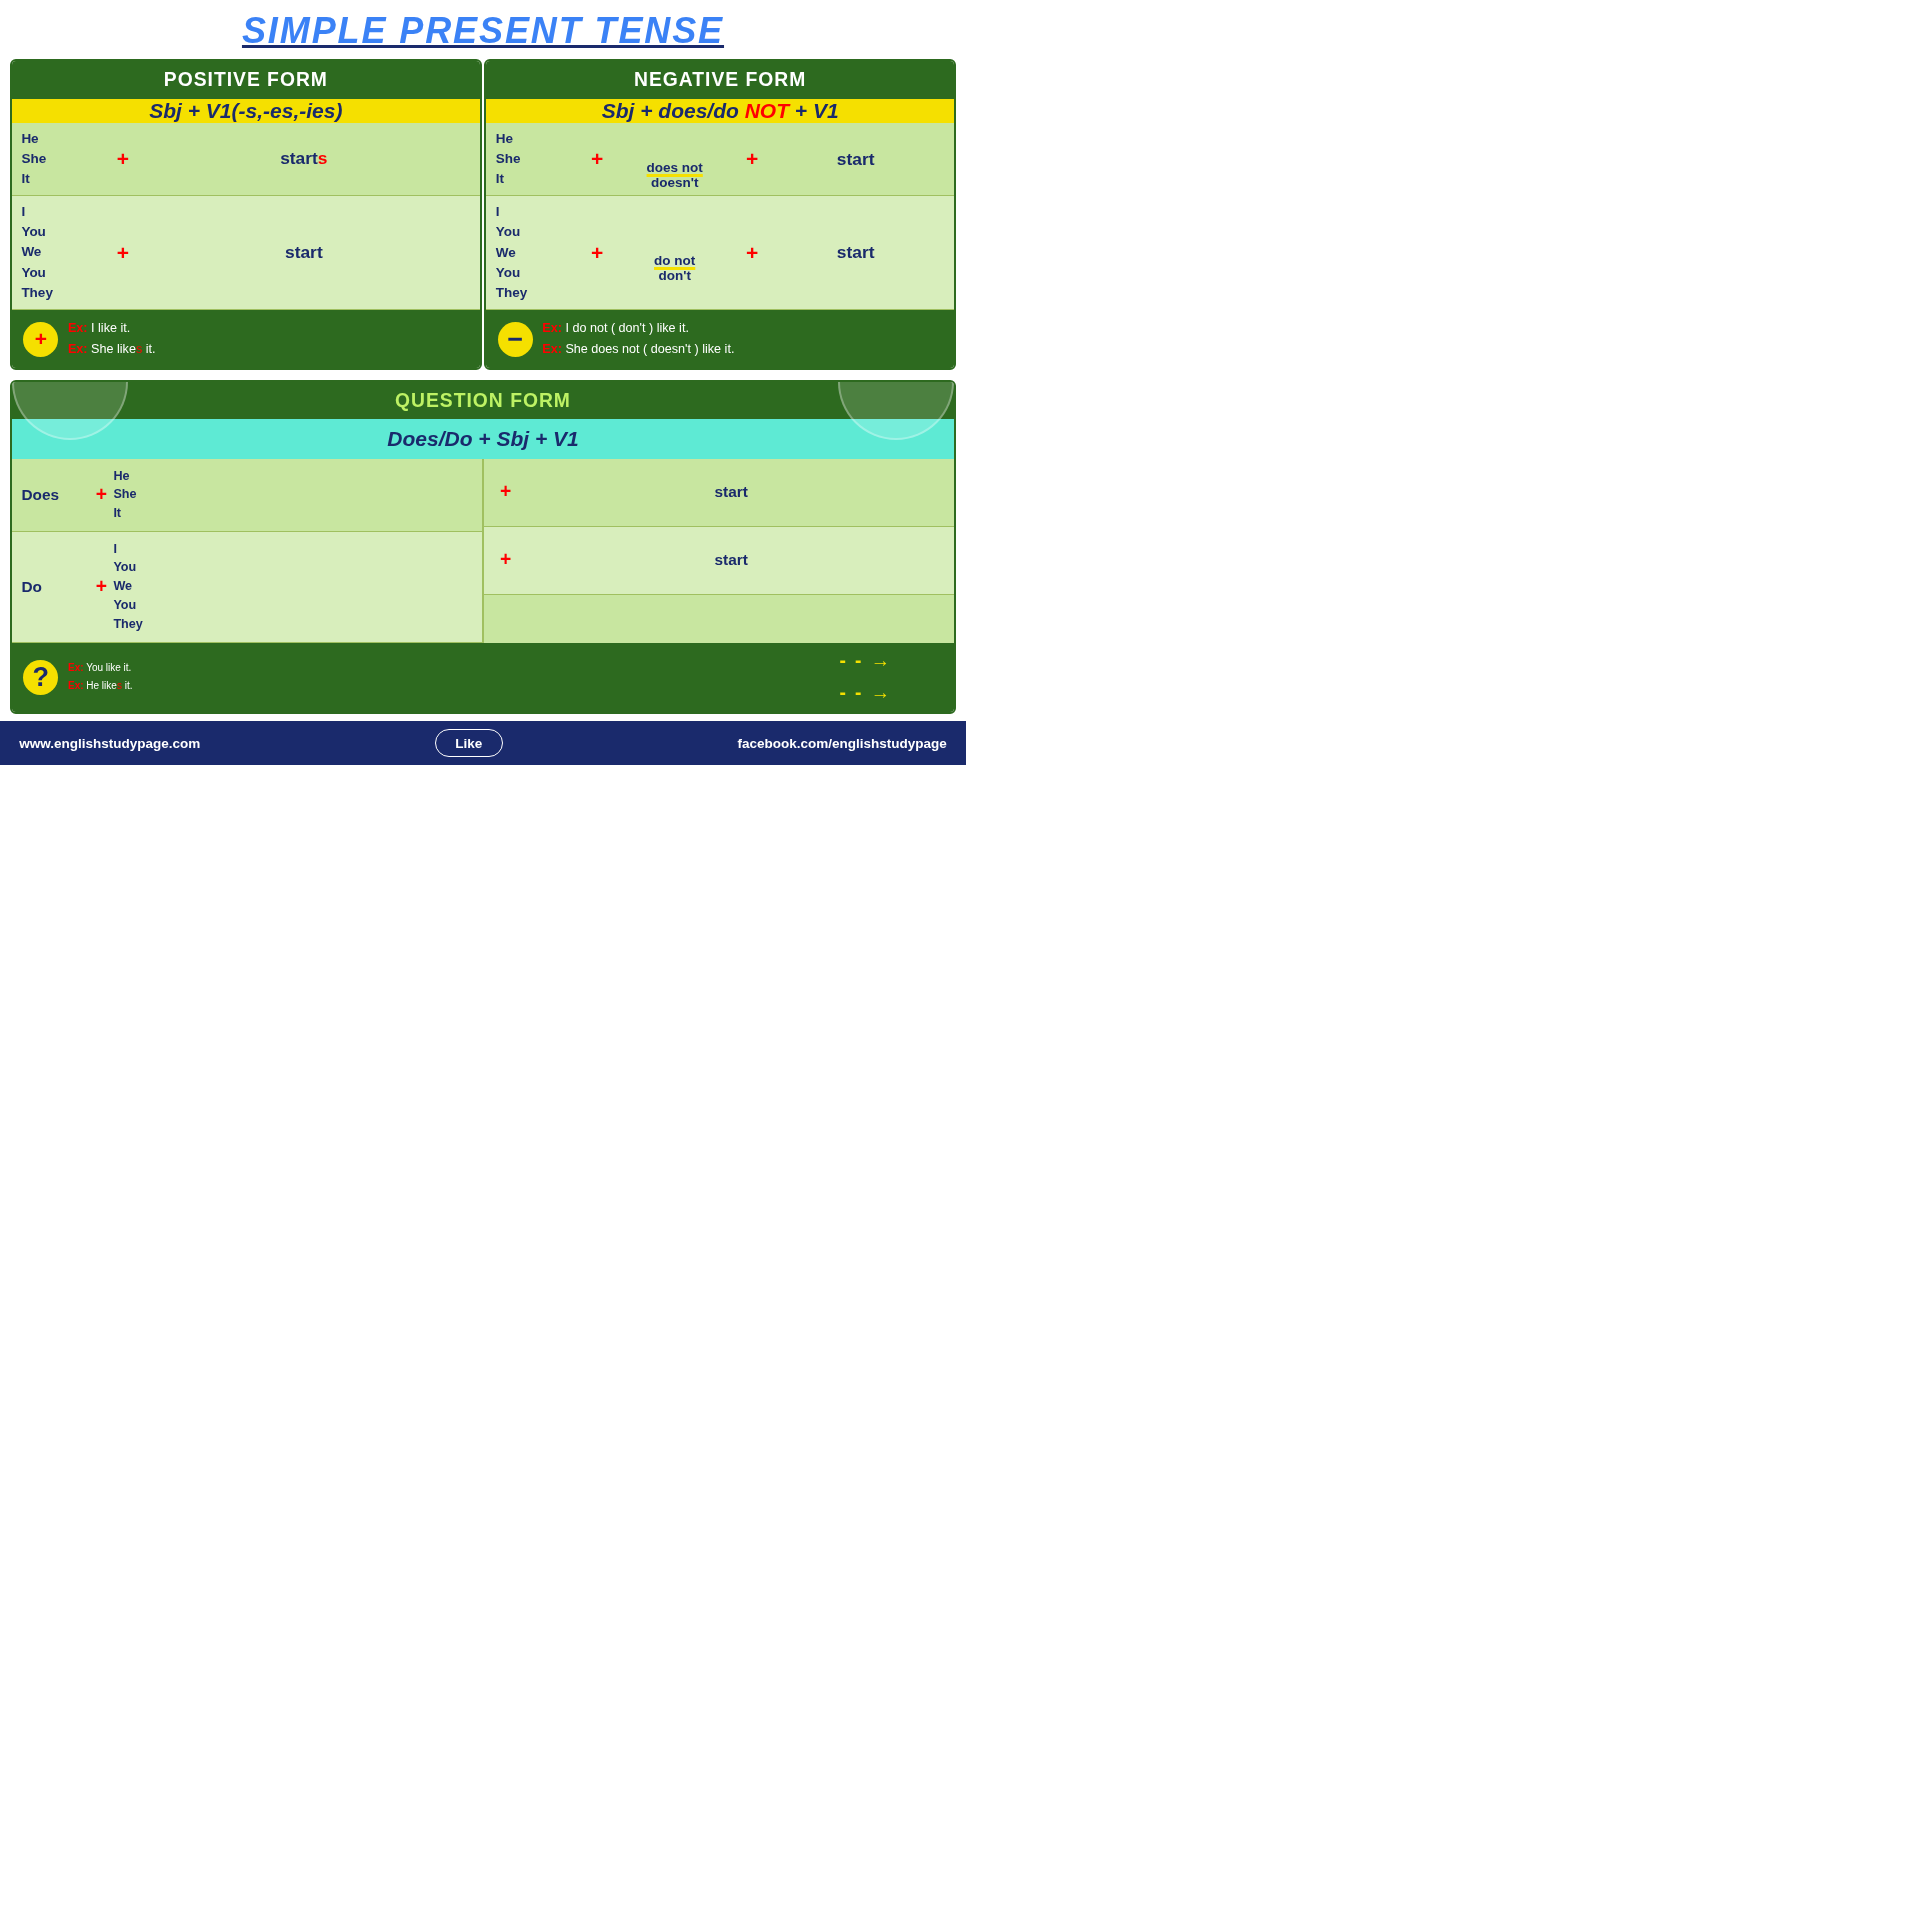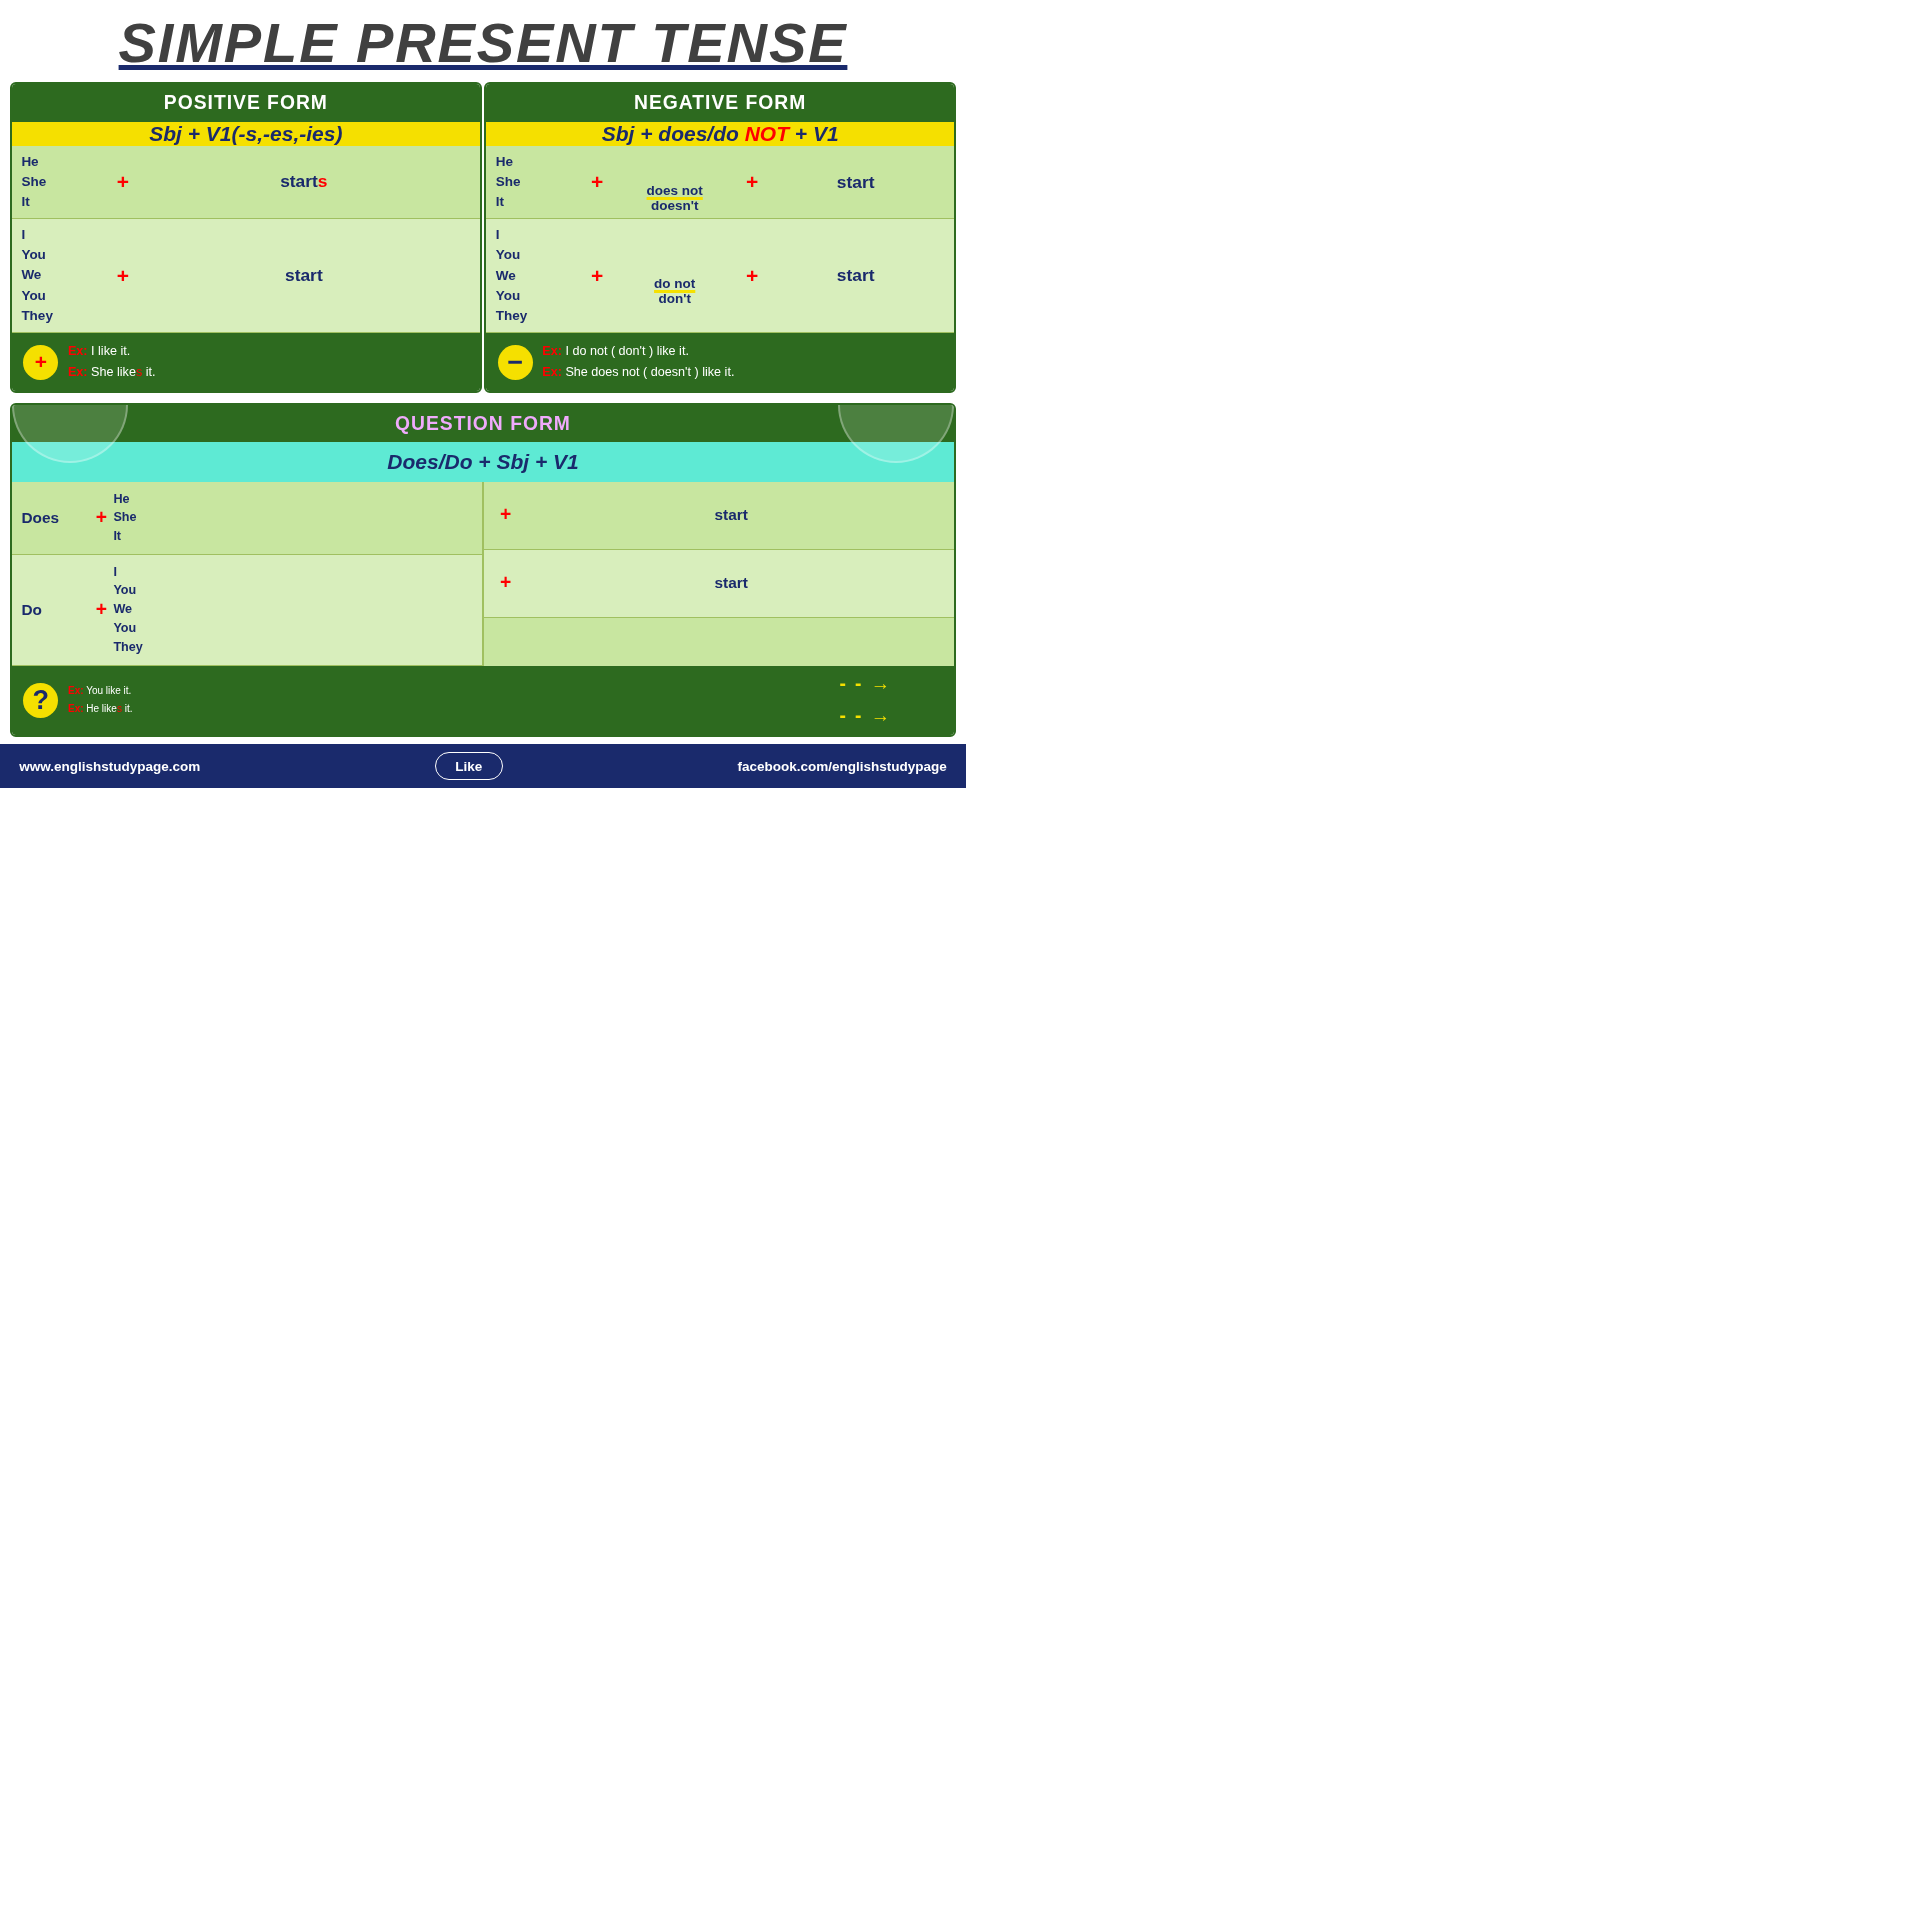--- a/index.html
+++ b/index.html
@@ -6,23 +6,23 @@
     body {
       width: 966px;
       height: 966px;
       background: white;
       font-family: Arial, sans-serif;
       overflow: hidden;
     }
 
     .main-title {
       text-align: center;
-      font-size: 56px;
-      font-weight: 900;
-      color: #404040;
+      font-size: 36px;
+      font-weight: 900;
+      color: #3b82f6;
       padding: 9.7px 0 7.7px 0;
       letter-spacing: 1.9px;
       font-style: italic;
       text-decoration: underline;
       text-decoration-color: #1a2a6c;
     }
 
     .content-area {
       padding: 0 9.7px;
     }
@@ -419,21 +419,21 @@
           <span class="ex-label">Ex:</span> She does not ( doesn't ) like it.
         </div>
       </div>
     </div>
 
   </div>
 
   <div class="question-box">
     <div class="q-header" style="position:relative;">
       <div class="semicircle-left"></div>
-      <span style="color:#f0abfc; font-size:19.3px; font-weight:900; letter-spacing:1px;">QUESTION FORM</span>
+      <span style="color:#bef264; font-size:19.3px; font-weight:900; letter-spacing:1px;">QUESTION FORM</span>
       <div class="semicircle-right"></div>
     </div>
     <div class="q-formula-row">
       <span>Does/Do +  Sbj + V1</span>
     </div>
     <div class="q-table">
 
       <div class="q-left">
         <div class="q-row">
           <div class="q-aux">Does</div>

